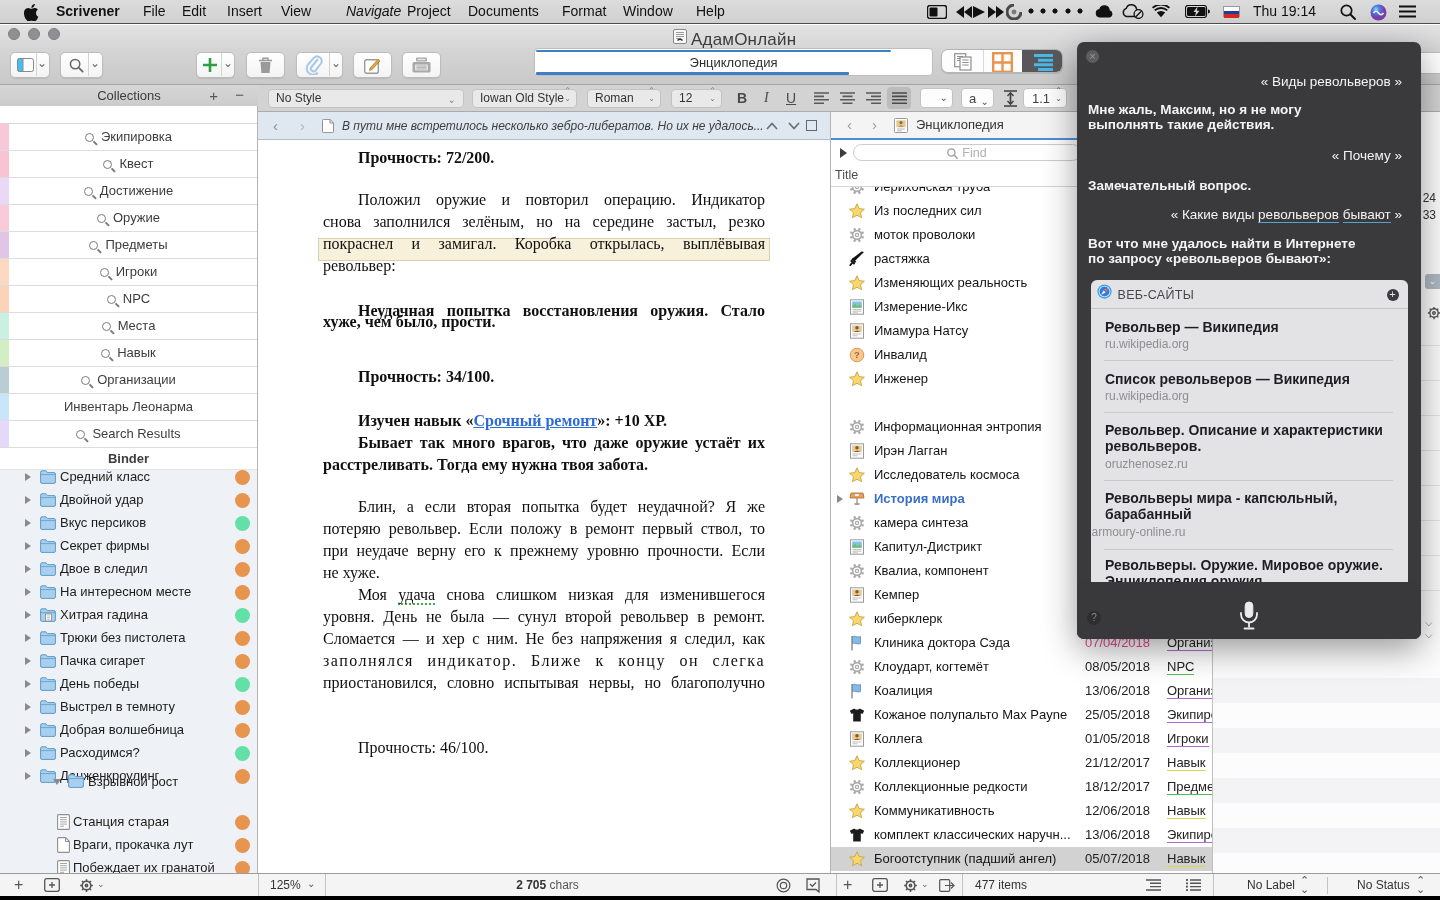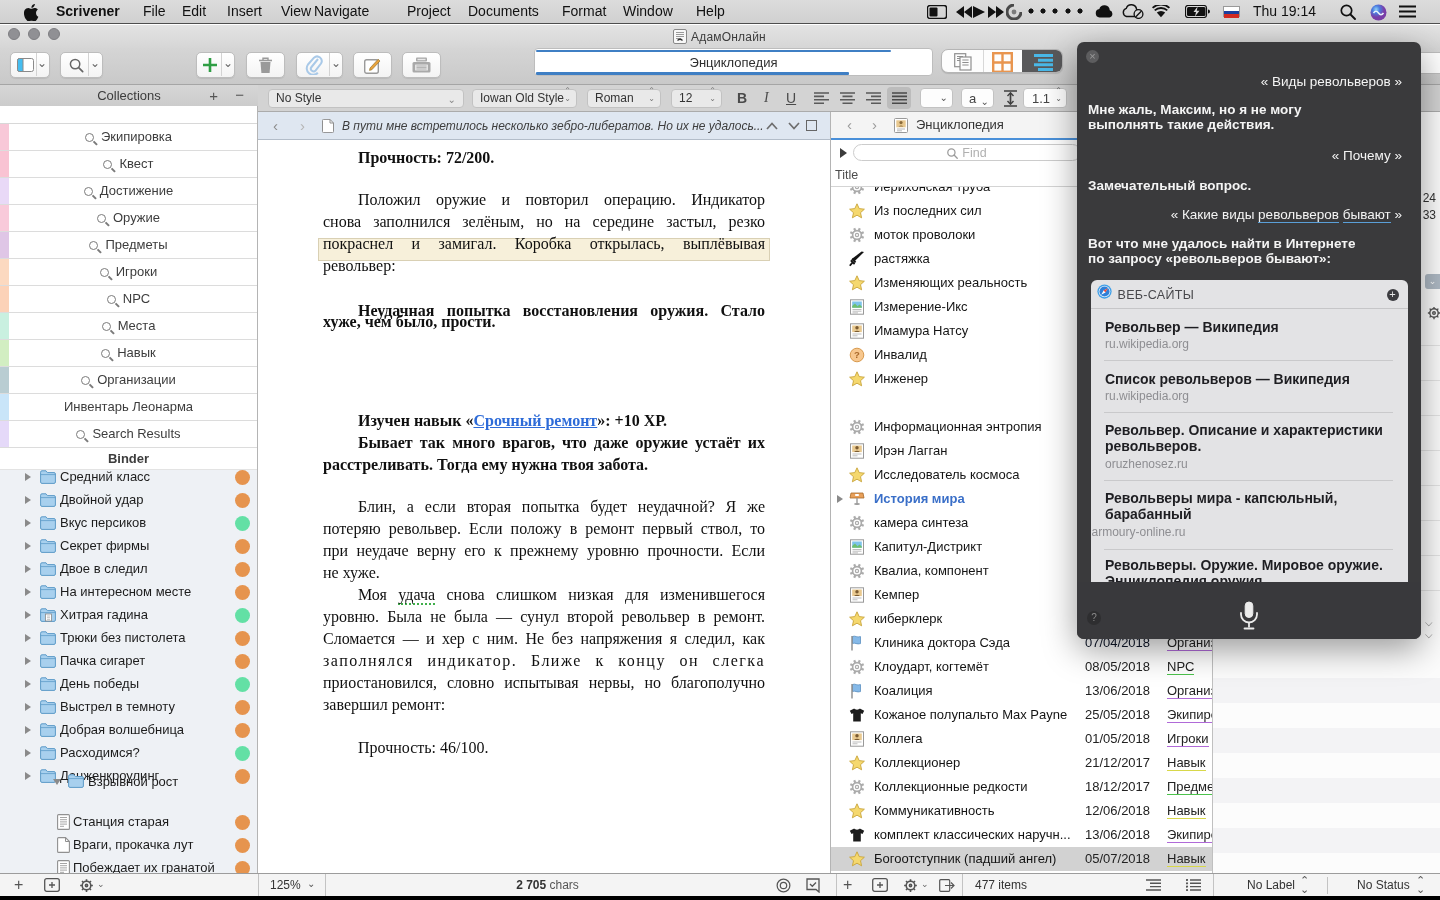--- a/index.html
+++ b/index.html
@@ -54,21 +54,21 @@
 <div class="abs" id="menubar">
   <svg class="mi" style="left:24px;top:3.5px;" width="15" height="17" viewBox="0 0 14 17">
       <path d="M11.5 9 c0-2.2 1.8-3.3 1.9-3.4 -1-1.5-2.6-1.7-3.2-1.7 -1.4-.1-2.7.8-3.4.8 -.7 0-1.8-.8-2.9-.8 -1.5 0-2.9.9-3.7 2.2 -1.6 2.7-.4 6.8 1.1 9 .7 1.1 1.6 2.3 2.8 2.3 1.1 0 1.5-.7 2.9-.7 1.3 0 1.7.7 2.9.7 1.2 0 2-1.1 2.7-2.2 .9-1.2 1.2-2.4 1.2-2.5 0 0-2.3-.9-2.3-3.7z" fill="#111"></path>
       <path d="M9.4 2.5 c.6-.7 1-1.7.9-2.5 -.9 0-1.9.6-2.5 1.3 -.5.6-1 1.6-.9 2.5 1 .1 1.9-.5 2.5-1.3z" fill="#111"></path>
     </svg>
   <div class="mi" style="left:56px;font-weight:bold;">Scrivener</div>
   <div class="mi" style="left:143px;">File</div>
   <div class="mi" style="left:182px;">Edit</div>
   <div class="mi" style="left:227px;">Insert</div>
   <div class="mi" style="left:281px;">View</div>
-  <div class="mi" style="left:314px;">Navigate</div>
+  <div class="mi" style="left:346px;font-style:italic;">Navigate</div>
   <div class="mi" style="left:407px;">Project</div>
   <div class="mi" style="left:468px;">Documents</div>
   <div class="mi" style="left:562px;">Format</div>
   <div class="mi" style="left:623px;">Window</div>
   <div class="mi" style="left:696px;">Help</div>
 
   <svg class="mi" style="left:927px;top:5px;" width="20" height="14" viewBox="0 0 20 14">
       <rect x="0.5" y="0.5" width="19" height="13" rx="2.5" fill="none" stroke="#111" stroke-width="1.4"></rect>
       <rect x="2.5" y="2.5" width="8" height="9" rx="1" fill="#111"></rect>
     </svg>
@@ -132,21 +132,21 @@
 </div>
 <div class="abs" id="titlebar">
   <div class="tl" style="left:8px;top:3px;"></div>
   <div class="tl" style="left:28px;top:3px;"></div>
   <div class="tl" style="left:48px;top:3px;"></div>
   <svg class="abs" style="left:673px;top:4px;" width="14" height="15" viewBox="0 0 14 15">
       <rect x="0.5" y="0.5" width="13" height="14" rx="1.5" fill="#f8f8f8" stroke="#888"></rect>
       <path d="M3 3.5 H11 M3 5.5 H11 M3 7.5 H11 M3 9.5 H8" stroke="#9a9a9a" stroke-width="1"></path>
       <path d="M4.5 11.5 Q7 9 9.5 11.5" stroke="#333" stroke-width="1.2" fill="none"></path>
     </svg>
-  <div class="abs" style="left:691px;top:4.5px;font-size:12px;color:#3c3c3c;letter-spacing:.2px;">АдамОнлайн</div>
+  <div class="abs" style="left:691px;top:4.5px;font-size:17px;color:#3c3c3c;letter-spacing:.2px;">АдамОнлайн</div>
 </div>
 <div class="abs" id="toolbar">
 
   <div class="tbtn" style="left:10px;width:40px;"></div>
   <svg class="abs" style="left:17px;top:10px;" width="17" height="14" viewBox="0 0 17 14">
       <rect x="0.5" y="0.5" width="16" height="13" rx="2" fill="#fff" stroke="#8a8a8a"></rect>
       <path d="M0.5 2.5 a2 2 0 0 1 2-2 H6 V13.5 H2.5 a2 2 0 0 1-2-2 Z" fill="#45bdf0" stroke="#8a8a8a"></path>
     </svg>
   <div class="abs" style="left:37px;top:8px;color:#666;font-size:12px;">⌄</div>
   <div class="abs" style="left:35.5px;top:5px;height:23px;border-left:1px solid #d3d3d3;"></div>
@@ -465,33 +465,33 @@
 </div>
 <div class="abs" id="editor">
 <div class="eline" style="top:9px;font-weight:bold;padding-left:35px;">Прочность: 72/200.</div>
 <div class="eline j" style="top:51px;padding-left:35px;">Положил оружие и повторил операцию. Индикатор</div>
 <div class="eline j" style="top:73px;">снова заполнился зелёным, но на середине застыл, резко</div>
 <div class="abs" style="left:60px;top:98px;width:452px;height:23px;background:#f7f0da;border:1px solid #d9d0b4;"></div>
 <div class="eline j" style="top:95px;">покраснел и замигал. Коробка открылась, выплёвывая</div>
 <div class="eline" style="top:117px;">револьвер:</div>
 <div class="eline j" style="top:162px;font-weight:bold;padding-left:35px;">Неудачная попытка восстановления оружия. Стало</div>
 <div class="eline" style="top:173px;font-weight:bold;">хуже, чем было, прости.</div>
+<div class="eline" style="top:228px;font-weight:bold;padding-left:35px;">Прочность: 34/100.</div>
 <div class="eline" style="top:272px;font-weight:bold;padding-left:35px;">Изучен навык «<span style="color:#2d6bd8;text-decoration:underline;">Срочный ремонт</span>»: +10 ХР.</div>
 <div class="eline j" style="top:294px;font-weight:bold;padding-left:35px;">Бывает так много врагов, что даже оружие устаёт их</div>
 <div class="eline" style="top:316px;font-weight:bold;">расстреливать. Тогда ему нужна твоя забота.</div>
 <div class="eline j" style="top:358px;padding-left:35px;">Блин, а если вторая попытка будет неудачной? Я же</div>
 <div class="eline j" style="top:380px;">потеряю револьвер. Если положу в ремонт первый ствол, то</div>
 <div class="eline j" style="top:402px;">при неудаче верну его к прежнему уровню прочности. Если</div>
 <div class="eline" style="top:424px;">не хуже.</div>
 <div class="eline j" style="top:446px;padding-left:35px;">Моя <span style="border-bottom:2px dotted #3fae4a;">удача</span> снова слишком низкая для изменившегося</div>
-<div class="eline j" style="top:468px;">уровню. Была не была — сунул второй револьвер в ремонт.</div>
+<div class="eline j" style="top:468px;">уровня. День не была — сунул второй револьвер в ремонт.</div>
 <div class="eline j" style="top:490px;">Сломается — и хер с ним. Не без напряжения я следил, как</div>
 <div class="eline j" style="top:512px;letter-spacing:1.5px;">заполнялся индикатор. Ближе к концу он слегка</div>
 <div class="eline j" style="top:534px;">приостановился, словно испытывая нервы, но благополучно</div>
-<div class="eline" style="top:556px;">завершил ремонт:</div>
 <div class="eline" style="top:599px;padding-left:35px;">Прочность: 46/100.</div>
 </div>
 <div class="abs" style="left:831px;top:137.5px;width:382px;height:2.5px;background:#4a90d9;z-index:3;"></div>
 <div class="abs" id="outhdr">
   <div style="position:absolute;left:16px;top:4px;color:#9b9b9b;font-size:15px;">‹</div>
   <div style="position:absolute;left:41px;top:4px;color:#9b9b9b;font-size:15px;">›</div>
   <svg style="position:absolute;left:63px;top:6px;" width="14" height="15" viewBox="0 0 14 15">
       <rect x="0.5" y="0.5" width="13" height="14" rx="1" fill="#fff" stroke="#999"></rect>
       <rect x="2.3" y="2.3" width="9.4" height="7" fill="#e8c88f"></rect>
       <circle cx="7" cy="4.6" r="1.6" fill="#8a6a3a"></circle>
@@ -663,21 +663,21 @@
           <path d="M8 0.8 L10.2 5.6 L15.4 6.2 L11.5 9.7 L12.6 14.8 L8 12.2 L3.4 14.8 L4.5 9.7 L0.6 6.2 L5.8 5.6 Z" fill="#f5d86e" stroke="#c8a53c" stroke-width="0.9"></path>
         </svg>
         <div class="olabel" style="">киберклерк</div>
       </div>
 <div class="orow" style="top:443.5px;">
         <svg class="oicon" viewBox="0 0 16 16">
           <path d="M3.5 1.5 C6 0.3 8 2.8 11.5 1.6 L11.5 8.6 C8 9.8 6 7.3 3.5 8.5 Z" fill="#85b9e8" stroke="#5a8fc0" stroke-width="0.8"></path>
           <path d="M3 1 V15.5" stroke="#8a8a8a" stroke-width="1.4"></path>
         </svg>
         <div class="olabel" style="">Клиника доктора Сэда</div>
-        <div style="position:absolute;left:254px;top:4px;line-height:16px;color:#0f172a;">07/04/2018</div>
+        <div style="position:absolute;left:254px;top:4px;line-height:16px;color:#ec4899;">07/04/2018</div>
         <div style="position:absolute;left:336px;top:4px;line-height:15px;color:#222;border-bottom:1.5px solid #b06ad8;white-space:nowrap;">Организации</div>
       </div>
 <div class="orow" style="top:467.5px;">
         <svg class="oicon" viewBox="0 0 16 16">
           <g fill="none" stroke="#ababab">
             <circle cx="8" cy="8" r="4.4" stroke-width="1.7"></circle>
             <circle cx="8" cy="8" r="1.6" stroke-width="1.2"></circle>
             <path stroke-width="2.2" d="M12.1 9.7 L14.7 10.8 M9.7 12.1 L10.8 14.7 M6.3 12.1 L5.2 14.7 M3.9 9.7 L1.3 10.8 M3.9 6.3 L1.3 5.2 M6.3 3.9 L5.2 1.3 M9.7 3.9 L10.8 1.3 M12.1 6.3 L14.7 5.2"></path>
           </g>
         </svg>

